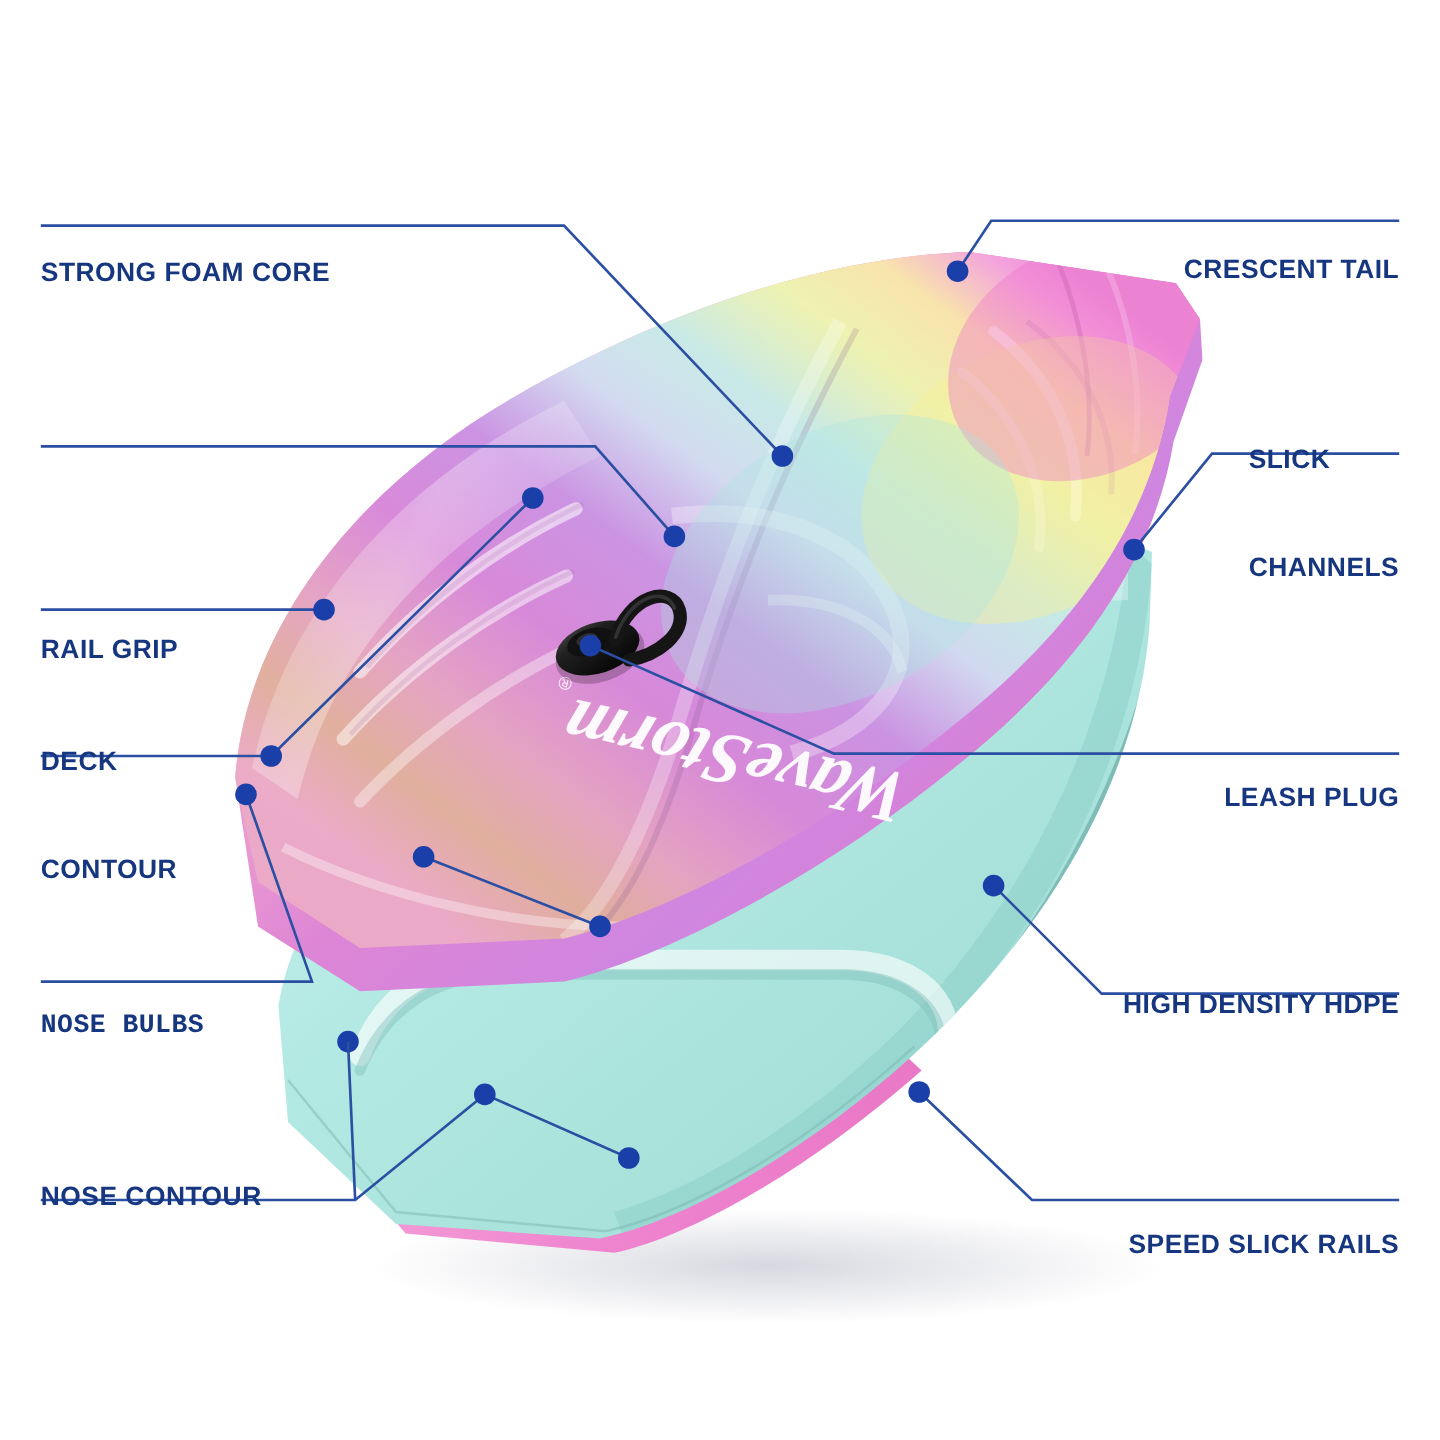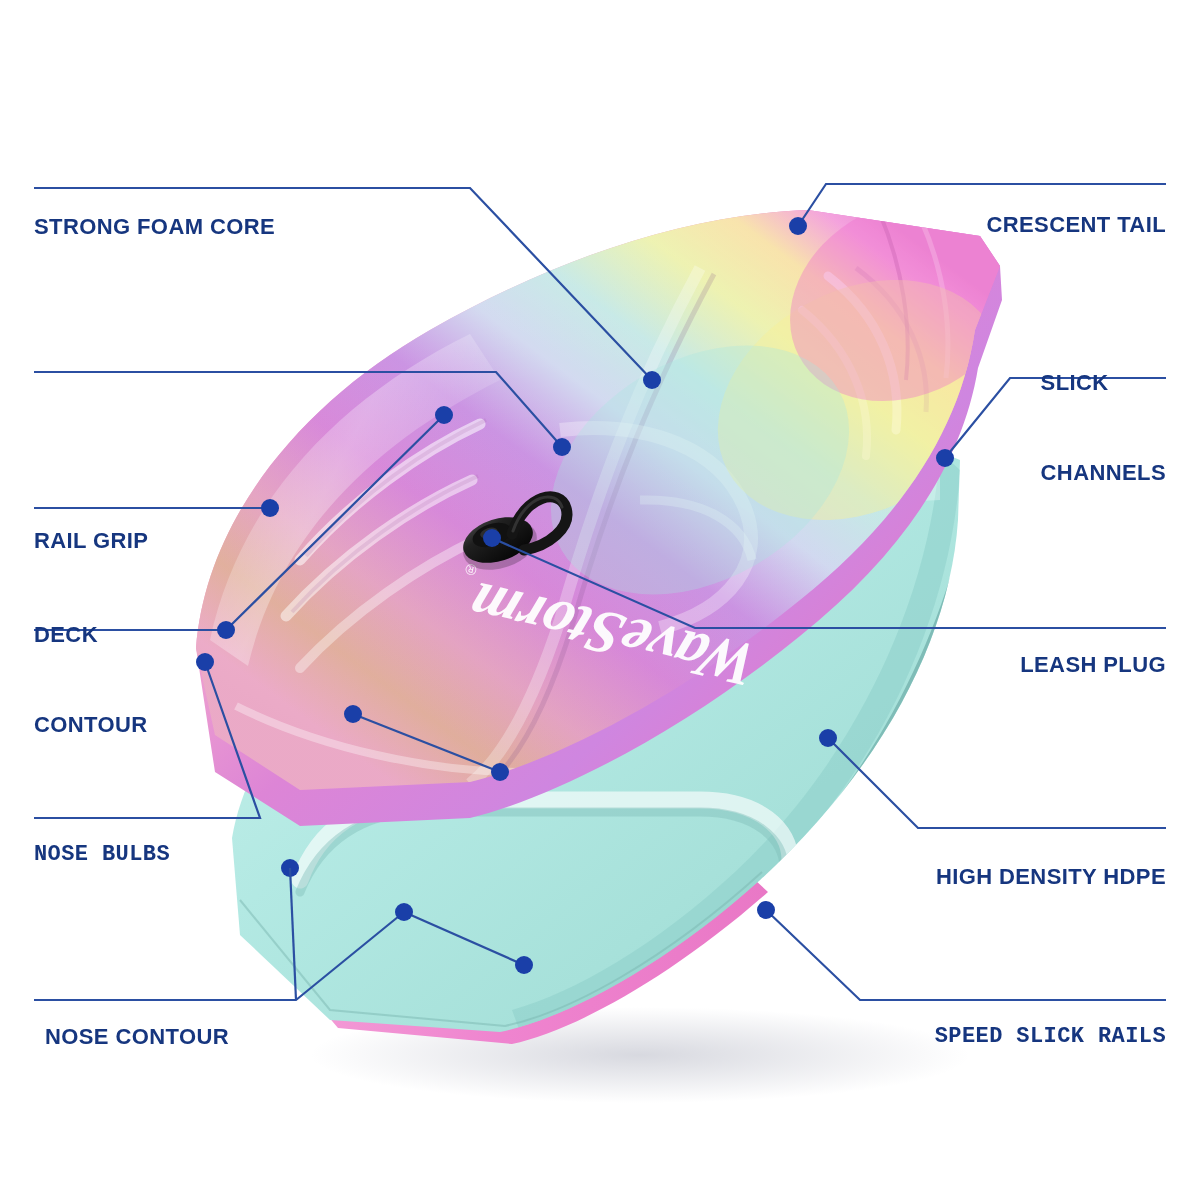--- a/index.html
+++ b/index.html
@@ -323,38 +323,38 @@
 
   <div class="callout" style="left:34px; top:560px;">
     <span class="ln">DECK</span>
     <span class="ln">CONTOUR</span>
   </div>
 
   <div class="callout" style="left:34px; top:780px;font-family:Liberation Mono, monospace;">
     <span class="ln">NOSE BULBS</span>
   </div>
 
-  <div class="callout" style="left:34px; top:962px;margin-left:11px;">
+  <div class="callout" style="left:34px; top:922px;">
     <span class="ln">NOSE CONTOUR</span>
   </div>
 
   <div class="callout right" style="right:34px; top:150px;">
     <span class="ln">CRESCENT TAIL</span>
   </div>
 
   <div class="callout right" style="right:34px; top:308px;">
     <span class="ln">SLICK</span>
     <span class="ln">CHANNELS</span>
   </div>
 
   <div class="callout right" style="right:34px; top:590px;">
     <span class="ln">LEASH PLUG</span>
   </div>
 
-  <div class="callout right" style="right:34px; top:802px;">
+  <div class="callout right" style="right:34px; top:762px;">
     <span class="ln">HIGH DENSITY HDPE</span>
   </div>
 
-  <div class="callout right" style="right:34px; top:962px;font-family:Liberation Mono, monospace;">
+  <div class="callout right" style="right:34px; top:962px;">
     <span class="ln">SPEED SLICK RAILS</span>
   </div>
 
 </div>
 
 </body></html>

